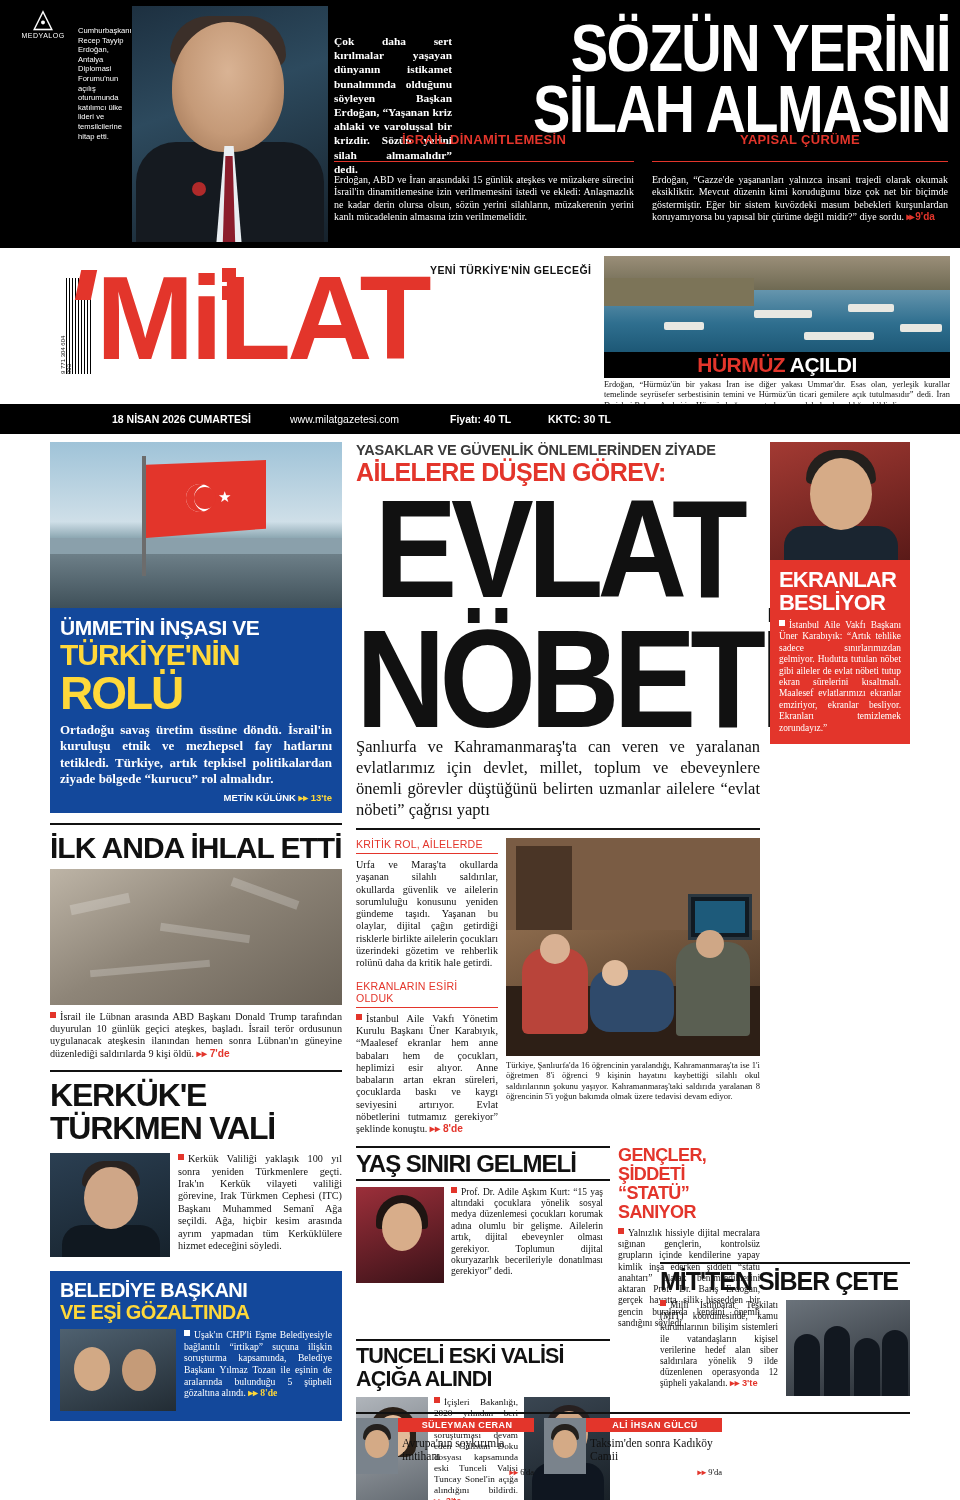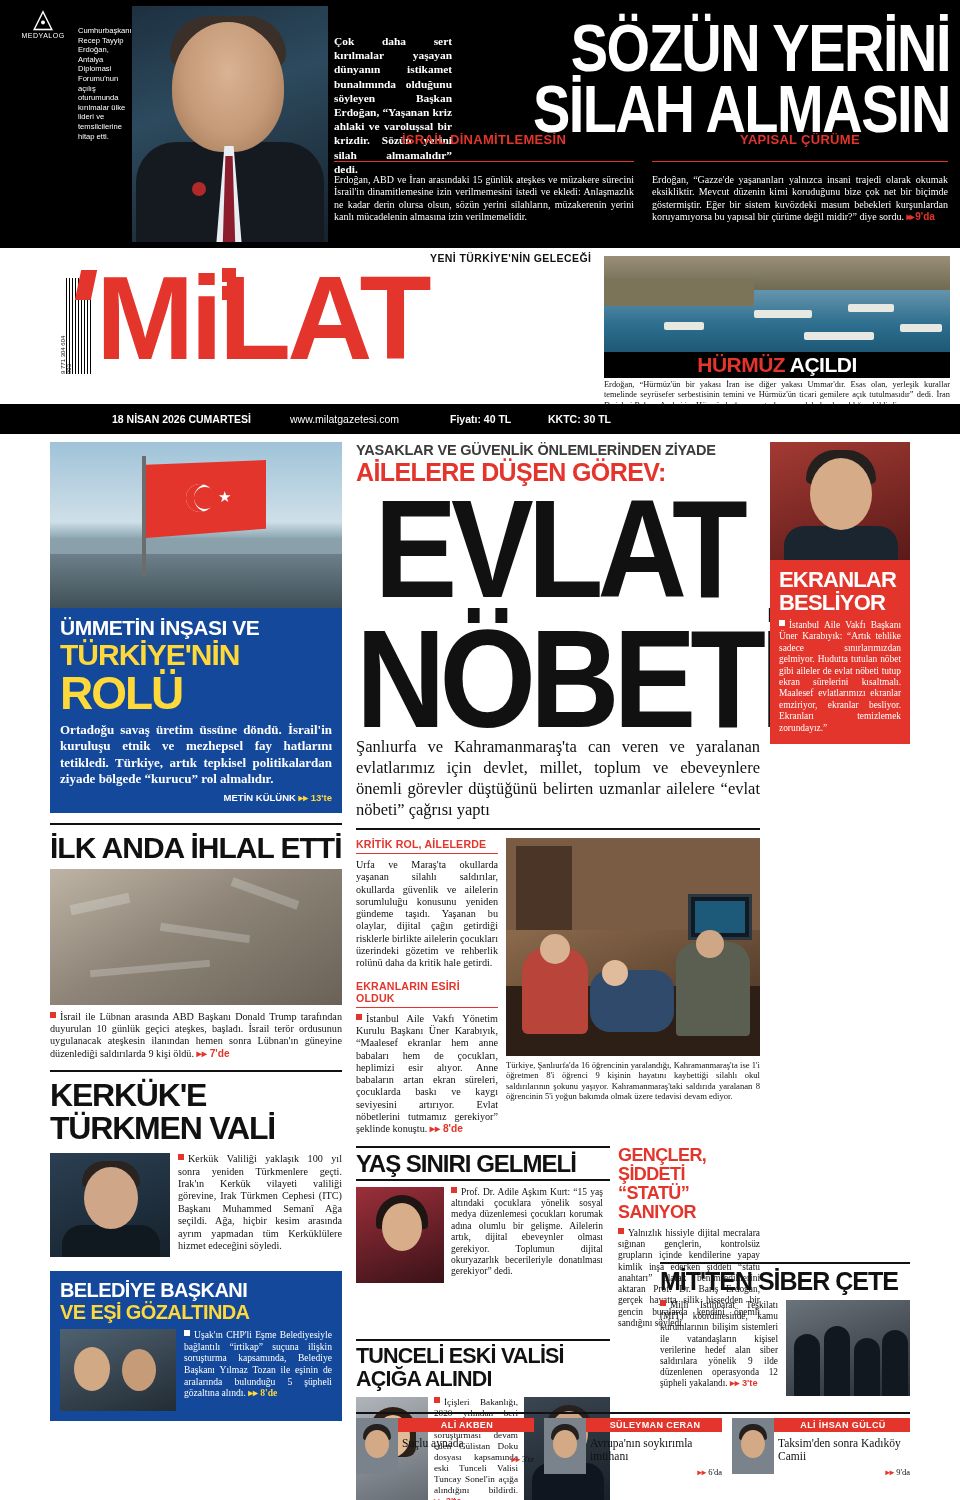--- a/index.html
+++ b/index.html
@@ -69,21 +69,21 @@
   .masthead { position:absolute; left:0; top:248px; width:960px; height:186px; background:#fff; }
   .barcode {
     position:absolute; left:66px; top:278px; width:26px; height:96px;
     background:repeating-linear-gradient(90deg,#000 0 1.5px,#fff 1.5px 3px);
   }
   .barcode-num {
     position:absolute; left:60px; top:374px; width:40px; font-size:6px;
     font-family:"Liberation Sans",sans-serif; transform:rotate(-90deg); transform-origin:left top;
   }
   .milat-slogan {
-    position:absolute; left:430px; top:252px; font-size:10.5px; font-weight:bold;
+    position:absolute; left:430px; top:264px; font-size:10.5px; font-weight:bold;
     font-family:"Liberation Sans",sans-serif; letter-spacing:.4px; color:#111;
   }
   .milat-logo {
     position:absolute; left:78px; top:262px; width:520px; height:110px;
     font-family:"Liberation Sans",sans-serif; font-weight:bold; color:#e3352b;
     font-size:118px; line-height:112px; letter-spacing:-4px;
   }
   .milat-logo .tick {
     display:inline-block; width:16px; height:30px; background:#e3352b;
     transform:skewX(-12deg); margin-right:2px; vertical-align:top; margin-top:8px;
@@ -226,21 +226,21 @@
   .ctr-deck {
     margin-top:22px; font-family:"Liberation Serif",serif; font-size:16.5px; line-height:21px;
     text-align:justify;
   }
   .ctr-rule { height:2px; background:#111; margin:8px 0 0; }
 
   .ctr-grid { display:flex; margin-top:8px; }
   .ctr-left { width:142px; }
   .ctr-right { width:254px; margin-left:8px; }
   .lbl-red {
-    color:#e3352b; font-family:"Liberation Sans",sans-serif; font-weight:bold; font-size:10.6px;
+    color:#e3352b; font-family:"Liberation Sans",sans-serif; font-weight:normal; font-size:10.6px;
     border-bottom:1px solid #e3352b; padding-bottom:3px; margin-bottom:5px; letter-spacing:.2px;
   }
   .mini { font-size:10.2px; line-height:12.3px; text-align:justify; }
   .classroom {
     width:254px; height:218px; position:relative; overflow:hidden;
     background:linear-gradient(160deg,#6f4e3a 0%,#8b6a4c 30%,#3d2a1d 100%);
   }
   .cl-wall { position:absolute; left:0; top:0; width:254px; height:92px; background:#7a5c44; }
   .cl-door { position:absolute; left:10px; top:8px; width:56px; height:84px; background:#4a3526; }
   .cl-mon { position:absolute; right:8px; top:56px; width:64px; height:46px; background:#111a22; border:3px solid #2b3740; }
@@ -354,21 +354,21 @@
 <body>
 
 <div class="page">
 
   <div class="topbar">
     <div class="logo-block">
       <div class="logo-mark">◬</div>
       <div class="logo-text">MEDYALOG</div>
     </div>
 
-    <div class="erdogan-caption">Cumhurbaşkanı Recep Tayyip Erdoğan, Antalya Diplomasi Forumu'nun açılış oturumunda kırılmalar ülke lideri ve temsilcilerine hitap etti.</div>
+    <div class="erdogan-caption">Cumhurbaşkanı Recep Tayyip Erdoğan, Antalya Diplomasi Forumu'nun açılış oturumunda katılımcı ülke lideri ve temsilcilerine hitap etti.</div>
 
     <div class="erdogan-photo">
       <div class="ep-body"></div>
       <div class="ep-hair"></div>
       <div class="ep-face"></div>
       <div class="ep-shirt"></div>
       <div class="ep-tie"></div>
       <div class="ep-mic"></div>
     </div>
 
@@ -612,29 +612,20 @@
           <div class="p p2"></div>
           <div class="p p3"></div>
           <div class="p p4"></div>
       </div>
     </div>
   </div>
 
   <div class="hair-rule"></div>
   <div class="authors">
     <div class="auth">
-      <div class="band">ALİ AKBEN</div>
-      <div class="ph">
-          <div class="hr"></div>
-          <div class="fc"></div>
-        </div>
-      <div class="ttl">Suçlu aynada</div>
-      <div class="pg"><span style="color:#e3352b;font-weight:bold">▸▸</span> <span>3'te</span></div>
-    </div>
-    <div class="auth">
       <div class="band">SÜLEYMAN CERAN</div>
       <div class="ph">
           <div class="hr"></div>
           <div class="fc"></div>
         </div>
       <div class="ttl">Avrupa'nın soykırımla imtihanı</div>
       <div class="pg"><span style="color:#e3352b;font-weight:bold">▸▸</span> <span>6'da</span></div>
     </div>
     <div class="auth">
       <div class="band">ALİ İHSAN GÜLCÜ</div>

